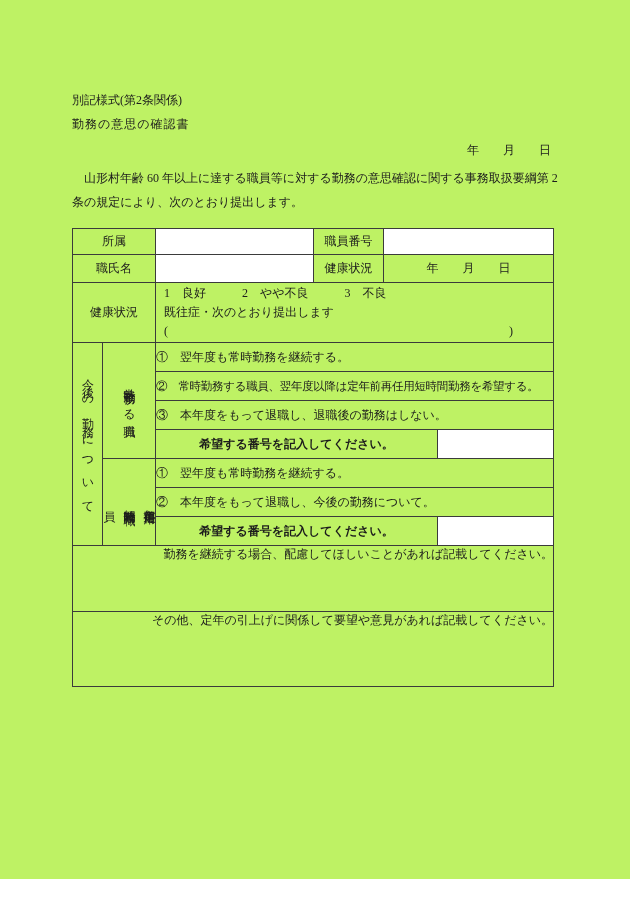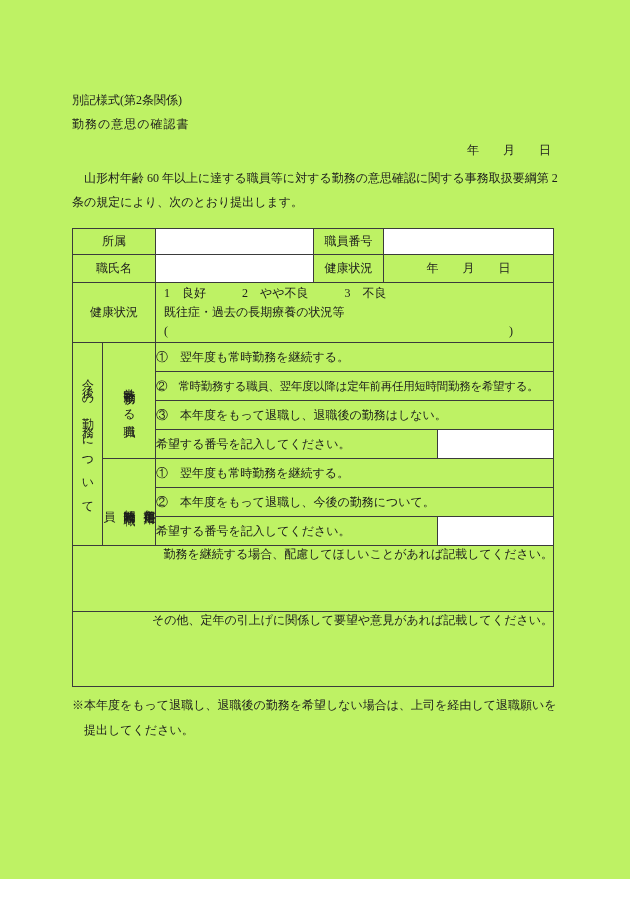--- a/index.html
+++ b/index.html
@@ -41,22 +41,23 @@
   .blank-cell { background: #ffffff; }
   .option-cell {
     padding: 2px 6px;
     vertical-align: middle;
     white-space: nowrap;
   }
   .option-cell.long { font-size: 11.5px; letter-spacing: -0.3px; }
   .instruction-cell {
     padding: 2px 6px;
     vertical-align: middle;
-    font-weight: normal;
+    font-weight: bold;
     white-space: nowrap;
+    text-align: center;
   }
   .health-cell { vertical-align: middle; }
   .health-cell .h-line { line-height: 19px; padding: 0 8px; white-space: pre; }
   .health-cell .paren-line { display: flex; justify-content: space-between; line-height: 19px; padding: 0 8px; }
   .health-cell .paren-line .close { margin-right: 32px; }
 
   .v-cell { text-align: center; vertical-align: middle; }
   .v-text {
     writing-mode: vertical-rl;
     text-orientation: upright;
@@ -124,21 +125,21 @@
       <td colspan="2" class="label-cell">職氏名</td>
       <td class="blank-cell"></td>
       <td class="label-cell">健康状況</td>
       <td colspan="2" class="center-cell">年　　月　　日</td>
     </tr>
 
     <tr style="height:60px">
       <td colspan="2" class="label-cell">健康状況</td>
       <td colspan="4" class="health-cell">
         <div class="h-line">1　良好　　　2　やや不良　　　3　不良</div>
-        <div class="h-line">既往症・過去の長期療養の状況等</div>
+        <div class="h-line">既往症・次のとおり提出します</div>
         <div class="paren-line">
           <span class="open">(</span>
           <span class="close">)</span>
         </div>
       </td>
     </tr>
 
     <tr style="height:29px">
       <td rowspan="7" class="v-cell">
         <span class="v-text spread">今後の勤務について</span>
@@ -185,18 +186,14 @@
     <tr style="height:66px">
       <td colspan="6" class="note-cell">勤務を継続する場合、配慮してほしいことがあれば記載してください。</td>
     </tr>
 
     <tr style="height:75px">
       <td colspan="6" class="note-cell">その他、定年の引上げに関係して要望や意見があれば記載してください。</td>
     </tr>
   </tbody>
     </table>
 
-  <div class="footnote">
-    <div>※本年度をもって退職し、退職後の勤務を希望しない場合は、上司を経由して退職願いを</div>
-    <div class="indent">提出してください。</div>
-  </div>
 
 </div>
 
 </body></html>

